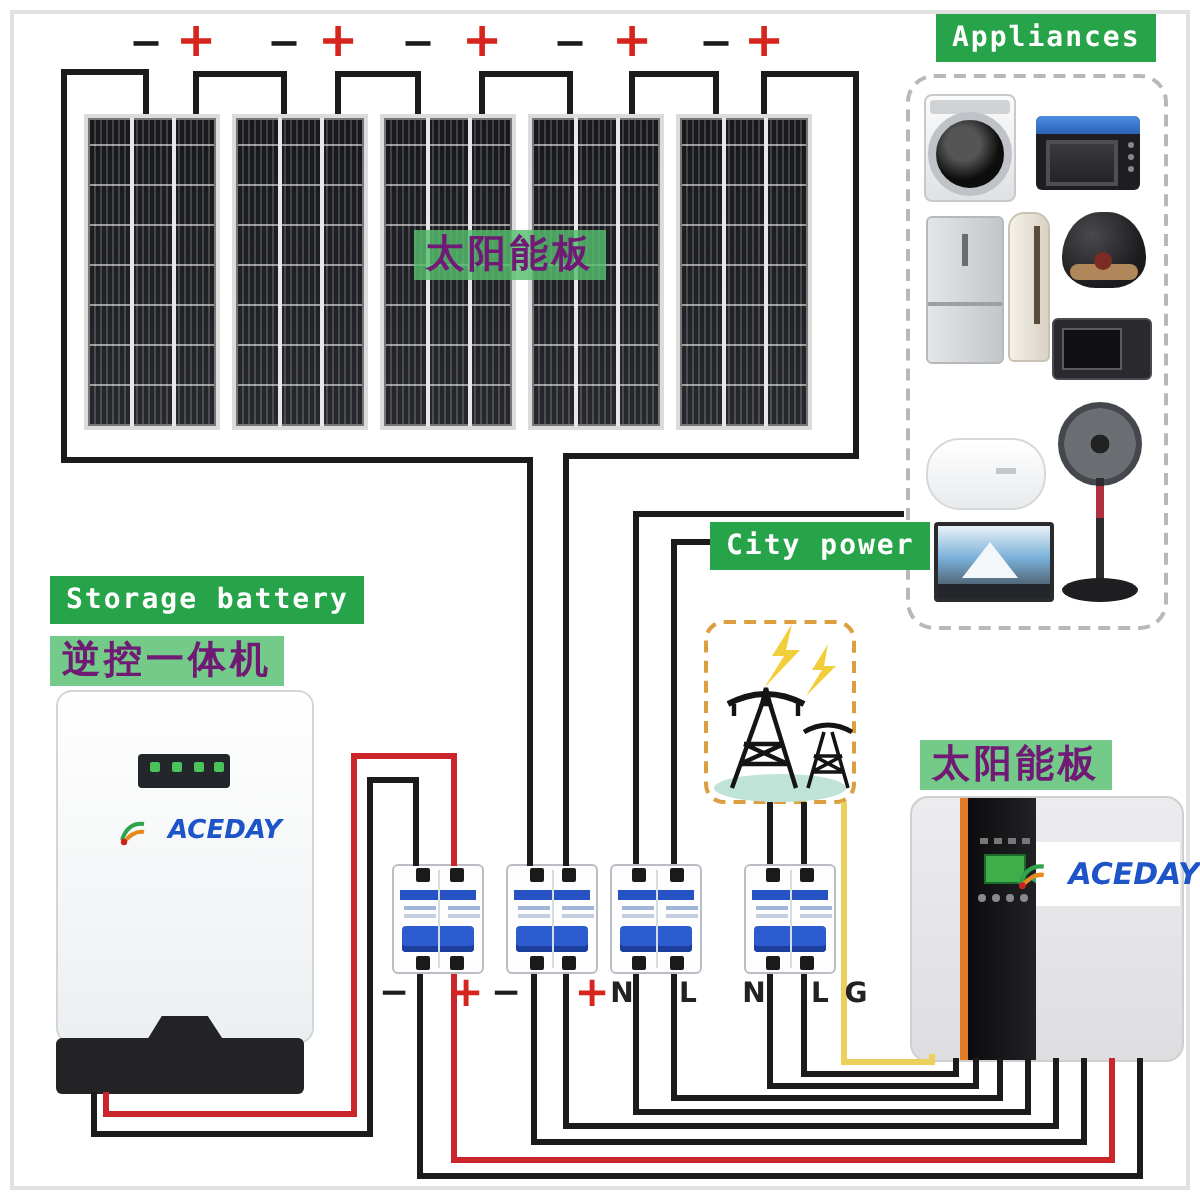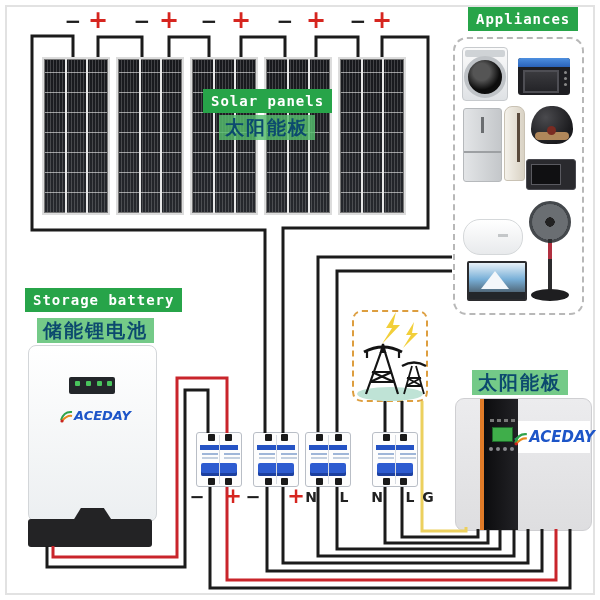--- a/index.html
+++ b/index.html
@@ -2,22 +2,22 @@
 <html><head>
 <meta charset="utf-8">
 <style>
   html,body{margin:0;padding:0;background:#fff;}
   #stage{position:relative;width:600px;height:600px;background:#ffffff;overflow:hidden;
          font-family:"DejaVu Sans",sans-serif;}
   .frame{position:absolute;inset:5px;border:2px solid #e2e2e2;pointer-events:none;}
   
   .lab-en{position:absolute;background:#27a449;color:#fff;font-family:"DejaVu Sans Mono",monospace;
           font-weight:bold;font-size:14px;line-height:1;padding:5px 8px;letter-spacing:1px;z-index:30;white-space:nowrap;}
-  .lab-zh{position:absolute;background:rgba(86,190,110,.82);color:#0c4a6e;font-weight:bold;font-size:19px;
-          line-height:1;padding:3px 6px;z-index:30;white-space:nowrap;letter-spacing:2px;margin-left:12px;}
+  .lab-zh{position:absolute;background:rgba(86,190,110,.82);color:#701a75;font-weight:bold;font-size:19px;
+          line-height:1;padding:3px 6px;z-index:30;white-space:nowrap;letter-spacing:2px;}
   
   .panel{position:absolute;top:57px;width:68px;height:158px;border:2px solid #dcdcdc;box-sizing:border-box;
          background:
            repeating-linear-gradient(0deg, rgba(255,255,255,.55) 0 1px, transparent 1px 20px),
            repeating-linear-gradient(90deg, rgba(255,255,255,.18) 0 1px, transparent 1px 3px),
            linear-gradient(#17181c,#26282d);
          box-shadow:inset 0 0 0 1px #777;z-index:5;}
   .panel i{position:absolute;top:0;bottom:0;width:2px;background:#e8e8e8;}
   .panel i.c1{left:33%;} .panel i.c2{left:66%;}
   
@@ -38,21 +38,21 @@
   .breaker .mid{position:absolute;left:50%;top:2px;bottom:2px;width:1px;background:#d7dbe2;}
   
   .battery{position:absolute;left:28px;top:345px;width:127px;height:175px;background:linear-gradient(#ffffff,#eceff1);
            border:1px solid #d3d6d9;border-radius:8px;z-index:10;}
   .bat-disp{position:absolute;left:40px;top:31px;width:46px;height:17px;background:#23262a;border-radius:2px;}
   .bat-disp b{position:absolute;top:4px;width:5px;height:5px;background:#49c45c;border-radius:1px;}
   .bat-base{position:absolute;left:28px;top:519px;width:124px;height:28px;background:#232325;border-radius:3px;z-index:10;}
   .bat-bump{position:absolute;left:68px;top:508px;width:46px;height:12px;background:#232325;
             clip-path:polygon(12% 100%,28% 0,78% 0,95% 100%);z-index:10;}
   
-  .logo{display:flex;align-items:flex-end;gap:0;}
+  .logo{display:flex;align-items:center;gap:10px;}
   .logo span{font-style:italic;font-weight:bold;color:#1d55c8;letter-spacing:0;}
   
   .citybox{position:absolute;left:352px;top:310px;width:76px;height:92px;border:2px dashed #dd9e3f;
            border-radius:10px;background:#fff;box-sizing:border-box;z-index:8;}
   
   .appbox{position:absolute;left:453px;top:37px;width:131px;height:278px;border:2px dashed #b8b8b8;
           border-radius:14px;background:#fff;box-sizing:border-box;z-index:8;}
   .app{position:absolute;}
   .washer{background:linear-gradient(#fbfbfb,#dfe2e5);border:1px solid #c7cacd;border-radius:4px;}
   .washer:before{content:"";position:absolute;left:2px;right:2px;top:2px;height:7px;background:#cfd3d6;border-radius:2px;}
@@ -131,25 +131,25 @@
   <span class="tpos" style="left:98px;top:8px">+</span>
   <span class="tneg" style="left:142px;top:11px">−</span>
   <span class="tpos" style="left:169px;top:8px">+</span>
   <span class="tneg" style="left:209px;top:11px">−</span>
   <span class="tpos" style="left:241px;top:8px">+</span>
   <span class="tneg" style="left:285px;top:11px">−</span>
   <span class="tpos" style="left:316px;top:8px">+</span>
   <span class="tneg" style="left:358px;top:11px">−</span>
   <span class="tpos" style="left:382px;top:8px">+</span>
 
-  <div class="lab-en" style="left:203px;top:89px">Solar panels</div>
   <div class="lab-zh" style="left:207px;top:115px">太阳能板</div>
   <div class="lab-en" style="left:25px;top:288px">Storage battery</div>
   <div class="lab-en" style="left:468px;top:7px">Appliances</div>
-  <div class="lab-zh" style="left:25px;top:318px">储能锂电池</div>
+  <div class="lab-zh" style="left:25px;top:318px">逆控一体机</div>
+  <div class="lab-en" style="left:355px;top:261px">City power</div>
   <div class="lab-zh" style="left:460px;top:370px">太阳能板</div>
 
   <div class="battery">
     <div class="bat-disp">
       <b style="left:6px"></b>
         <b style="left:17px"></b>
         <b style="left:28px"></b>
         <b style="left:38px"></b>
     </div>
     <div class="logo" style="position:absolute;left:30px;top:62px">

